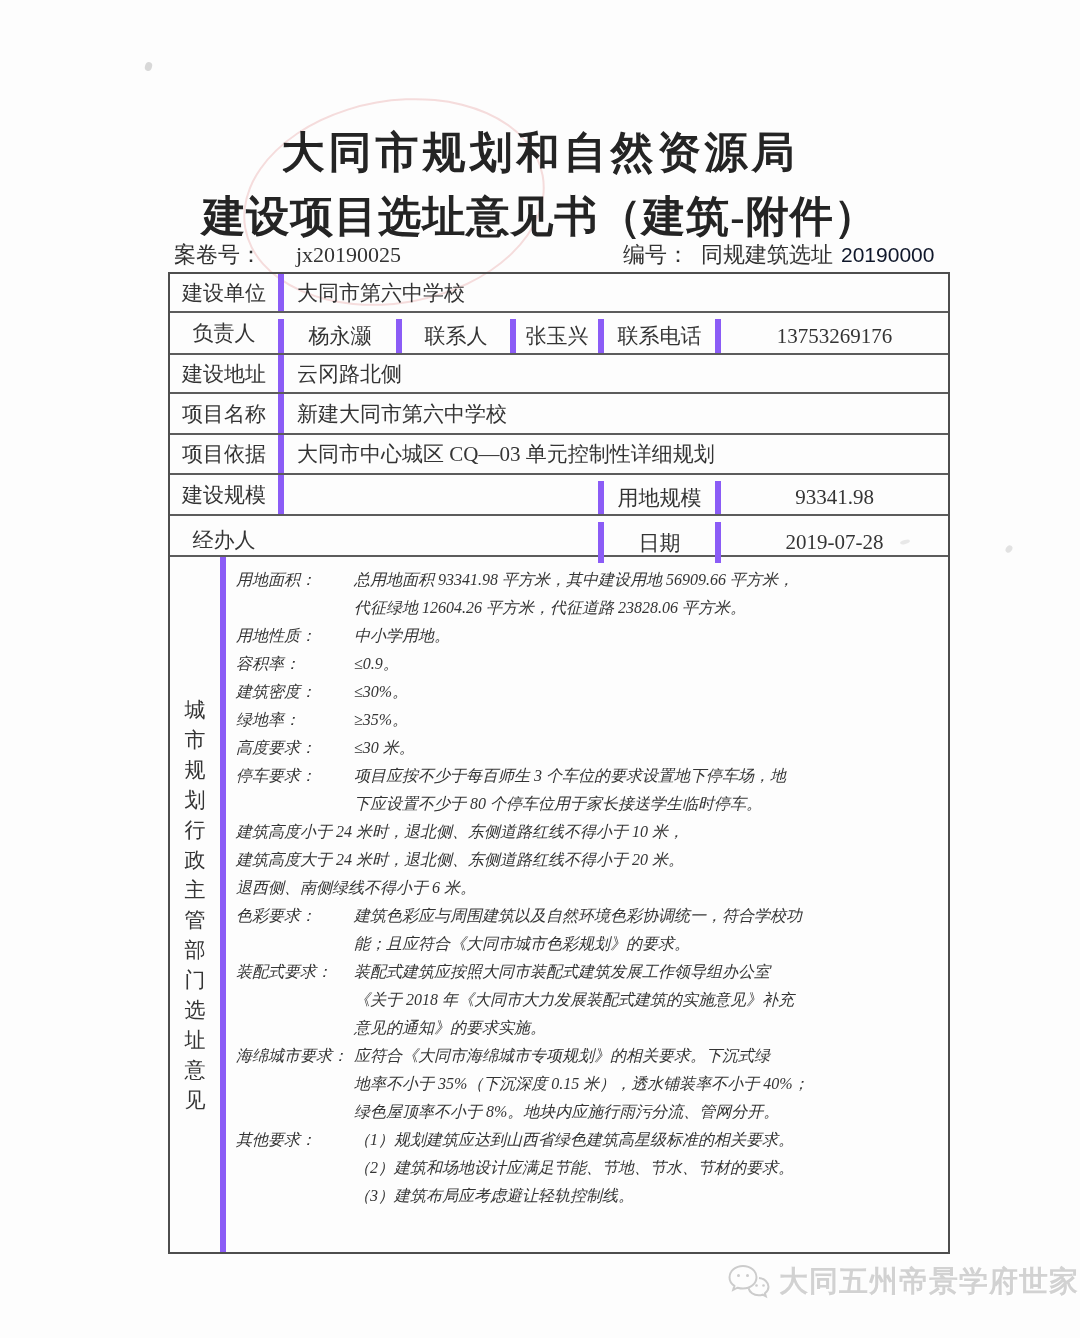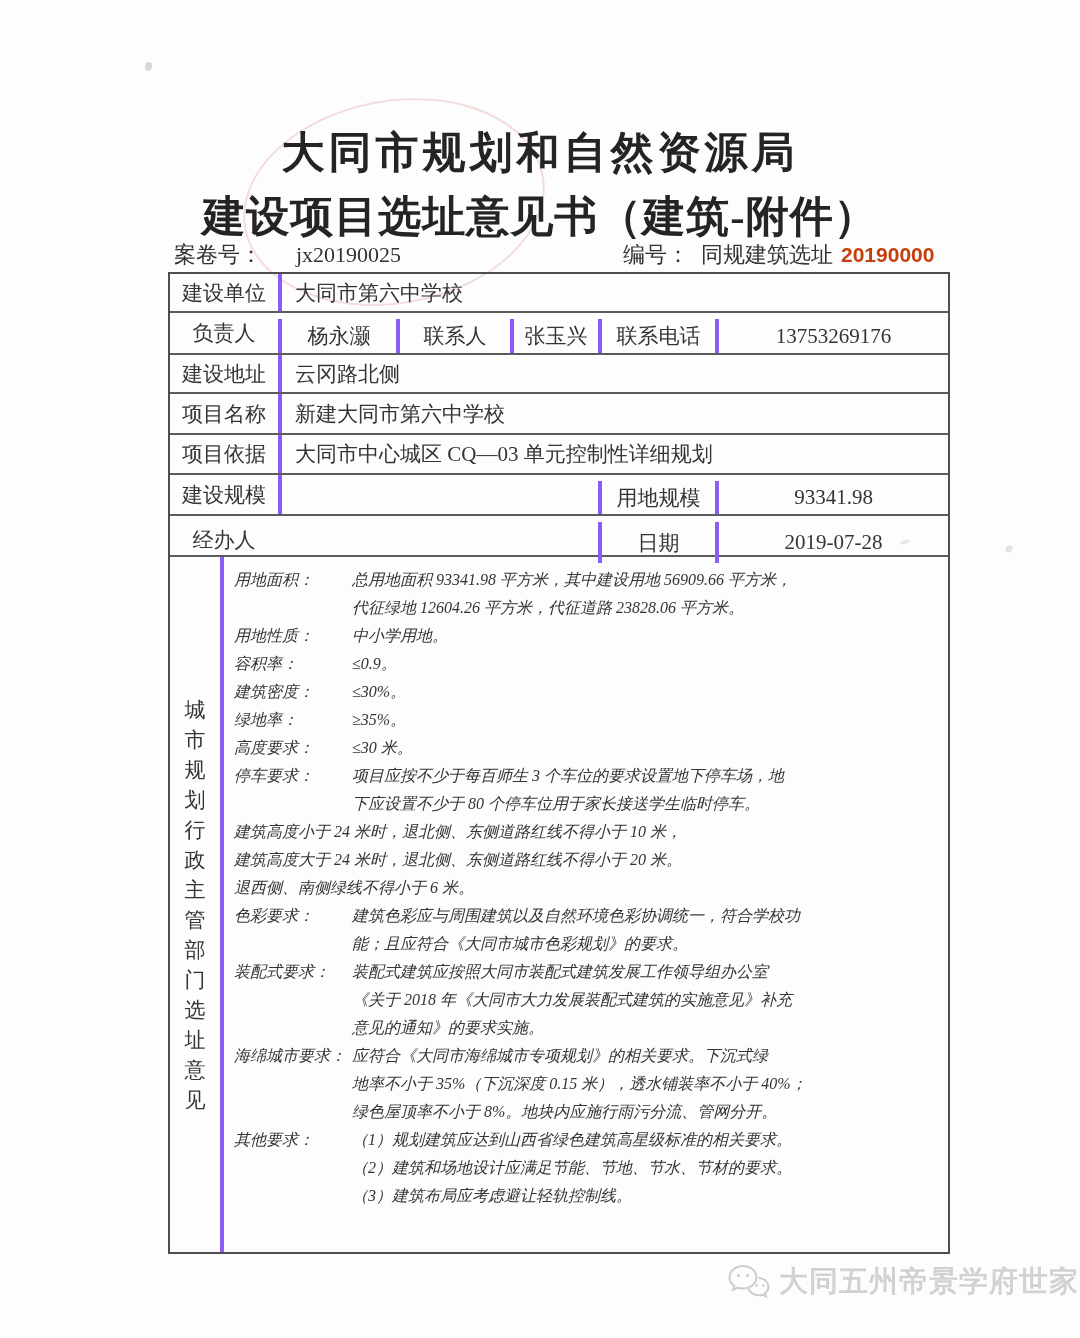--- a/index.html
+++ b/index.html
@@ -24,38 +24,38 @@
     transform:rotate(-10deg);pointer-events:none;
   }
   
   .meta-row{position:absolute;left:168px;top:240px;width:782px;height:30px;font-size:22px;color:#323232;}
   .meta-left{position:absolute;left:6px;top:0;white-space:nowrap;}
   .meta-left .case-value{margin-left:34px;}
   .meta-right{position:absolute;left:455px;top:0;white-space:nowrap;}
   .meta-right .doc-prefix{margin-left:12px;}
   .meta-right .doc-number{
     margin-left:8px;font-family:"Liberation Sans","DejaVu Sans",sans-serif;
-    font-weight:700;font-size:21px;color:#c2410c;
+    font-weight:400;font-size:21px;color:#0f172a;
   }
   
   .info-table{
     position:absolute;left:168px;top:272px;width:782px;
     border:2px solid #4e4e4e;box-sizing:border-box;background:transparent;
   }
   .t-row{display:grid;border-top:2px solid #5c5c5c;box-sizing:border-box;}
   .t-row.first{border-top:none;}
   .cols-a{grid-template-columns:108px 1fr;}
   .cols-b{grid-template-columns:108px 118px 114px 88px 117px 1fr;}
   .cols-c{grid-template-columns:108px 320px 117px 1fr;}
   .cols-d{grid-template-columns:50px 1fr;}
   .r1{height:37px;} .r2{height:42px;} .r3{height:41px;} .r4{height:39px;}
   .r5{height:40px;} .r6{height:41px;} .r7{height:41px;} .r8{height:697px;}
   .cell{
     display:flex;align-items:center;font-size:21px;color:#343434;
-    border-left:4px solid #8b5cf6;box-sizing:border-box;overflow:hidden;white-space:nowrap;
+    border-left:6px solid #8b5cf6;box-sizing:border-box;overflow:hidden;white-space:nowrap;
   }
   .cell.nb{border-left:none;}
   .lab{justify-content:center;text-align:center;}
   .val{padding-left:13px;}
   .ctr{justify-content:center;margin-top:6px;}
   .handler-val{padding-left:32px;margin-top:47px;}
   
   .side-cell{align-items:center;justify-content:center;}
   .v-label{
     width:100%;text-align:center;font-size:21px;line-height:30px;

